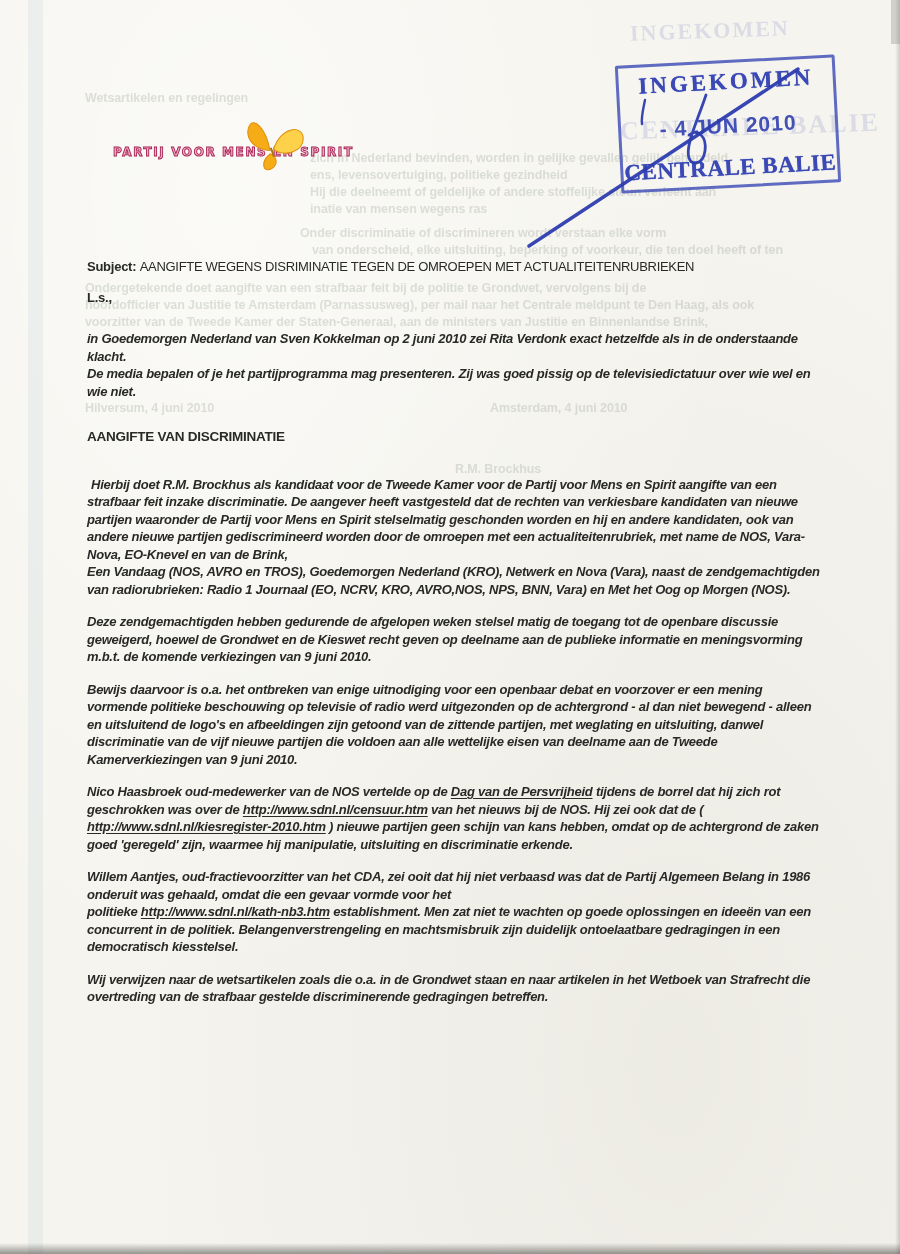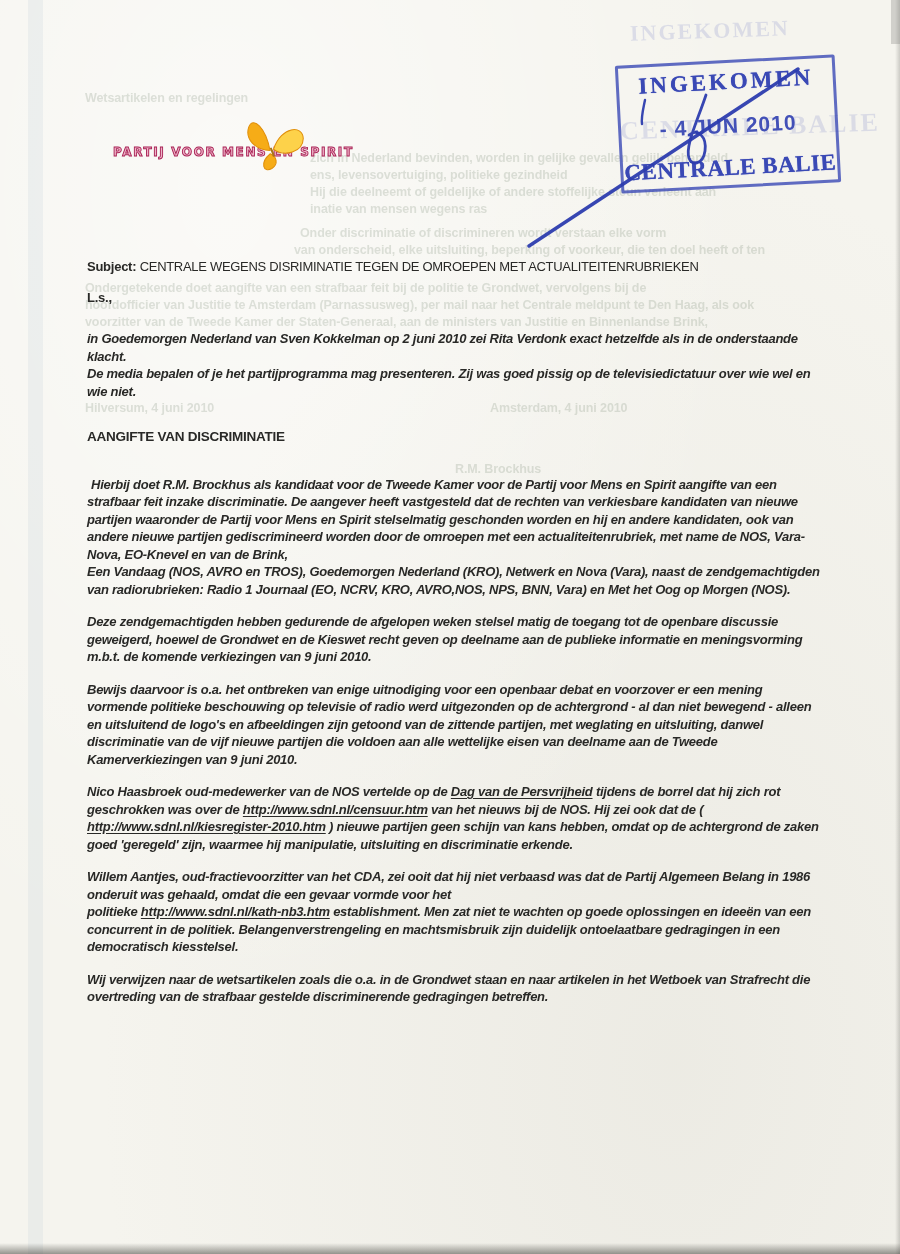--- a/index.html
+++ b/index.html
@@ -96,21 +96,21 @@
 <div class="page">
 
   <div class="left-band"></div>
   <div class="ghost-layer">
       <div class="ghost-line" style="left: 85px; top: 90px;">Wetsartikelen en regelingen</div>
       <div class="ghost-line" style="left: 310px; top: 150px;">zich in Nederland bevinden, worden in gelijke gevallen gelijk behandeld.</div>
       <div class="ghost-line" style="left: 310px; top: 167px;">ens, levensovertuiging, politieke gezindheid</div>
       <div class="ghost-line" style="left: 310px; top: 184px;">Hij die deelneemt of geldelijke of andere stoffelijke steun verleent aan</div>
       <div class="ghost-line" style="left: 310px; top: 201px;">inatie van mensen wegens ras</div>
       <div class="ghost-line" style="left: 300px; top: 225px;">Onder discriminatie of discrimineren wordt verstaan elke vorm</div>
-      <div class="ghost-line" style="left: 294px; top: 242px;">van onderscheid, elke uitsluiting, beperking of voorkeur, die ten doel heeft of ten</div>
+      <div class="ghost-line" style="left: 312px; top: 242px;">van onderscheid, elke uitsluiting, beperking of voorkeur, die ten doel heeft of ten</div>
       <div class="ghost-line" style="left: 85px; top: 280px;">Ondergetekende doet aangifte van een strafbaar feit bij de politie te Grondwet, vervolgens bij de</div>
       <div class="ghost-line" style="left: 85px; top: 297px; text-align: right;">hoofdofficier van Justitie te Amsterdam (Parnassusweg), per mail naar het Centrale meldpunt te Den Haag, als ook</div>
       <div class="ghost-line" style="left: 85px; top: 314px;">voorzitter van de Tweede Kamer der Staten-Generaal, aan de ministers van Justitie en Binnenlandse Brink,</div>
       <div class="ghost-line" style="left: 85px; top: 400px;">Hilversum, 4 juni 2010</div>
       <div class="ghost-line" style="left: 490px; top: 400px;">Amsterdam, 4 juni 2010</div>
       <div class="ghost-line" style="left: 455px; top: 455px; margin-top: 6px;">R.M. Brockhus</div>
       <div class="ghost-stamp" style="left: 630px; top: 18px; font-size: 22px;">INGEKOMEN</div>
       <div class="ghost-stamp" style="left: 620px; top: 112px; font-size: 26px;">CENTRALE BALIE</div>
     </div>
 
@@ -134,21 +134,21 @@
 
   <svg class="pen" width="900" height="1254" viewBox="0 0 900 1254">
     <path class="pen-path" d="M529,246 L798,69" fill="none" stroke-width="3.4" stroke-linecap="round"></path>
     <path class="pen-path" d="M706,95 C697,122 685,146 689,158 C692,167 703,164 705,151 C707,137 698,128 689,135" fill="none" stroke-width="2.8" stroke-linecap="round"></path>
     <path class="pen-path" d="M645,100 C643,110 641,117 642,124" fill="none" stroke-width="2.4" stroke-linecap="round"></path>
   </svg>
 
   <div class="letter">
     <div class="subject">
       <span>Subject:</span>
-      <span class="subj-text">CENTRALE WEGENS DISRIMINATIE TEGEN DE OMROEPEN MET ACTUALITEITENRUBRIEKEN</span>
+      <span class="subj-text">AANGIFTE WEGENS DISRIMINATIE TEGEN DE OMROEPEN MET ACTUALITEITENRUBRIEKEN</span>
     </div>
     <div class="salutation">L.s.,</div>
     <div class="intro-group">
         <div class="para">in Goedemorgen Nederland van Sven Kokkelman op 2 juni 2010 zei Rita Verdonk exact hetzelfde als in de onderstaande klacht.</div>
         <div class="para">De media bepalen of je het partijprogramma mag presenteren. Zij was goed pissig op de televisiedictatuur over wie wel en wie niet.</div>
       </div>
     <div class="heading">AANGIFTE VAN DISCRIMINATIE</div>
     <div>
         <div class="para" style="text-indent: 4px;"><span>Hierbij doet R.M. Brockhus als kandidaat voor de Tweede Kamer voor de Partij voor Mens en Spirit aangifte van een strafbaar feit inzake discriminatie. De aangever heeft vastgesteld dat de rechten van verkiesbare kandidaten van nieuwe partijen waaronder de Partij voor Mens en Spirit stelselmatig geschonden worden en hij en andere kandidaten, ook van andere nieuwe partijen gediscrimineerd worden door de omroepen met een actualiteitenrubriek, met name de NOS, Vara-Nova, EO-Knevel en van de Brink,</span><br><span>Een Vandaag (NOS, AVRO en TROS), Goedemorgen Nederland (KRO), Netwerk en Nova (Vara), naast de zendgemachtigden van radiorubrieken: Radio 1 Journaal (EO, NCRV, KRO, AVRO,NOS, NPS, BNN, Vara) en Met het Oog op Morgen (NOS).</span></div>
         <div class="para"><span>Deze zendgemachtigden hebben gedurende de afgelopen weken stelsel matig de toegang tot de openbare discussie geweigerd, hoewel de Grondwet en de Kieswet recht geven op deelname aan de publieke informatie en meningsvorming m.b.t. de komende verkiezingen van 9 juni 2010.</span></div>

